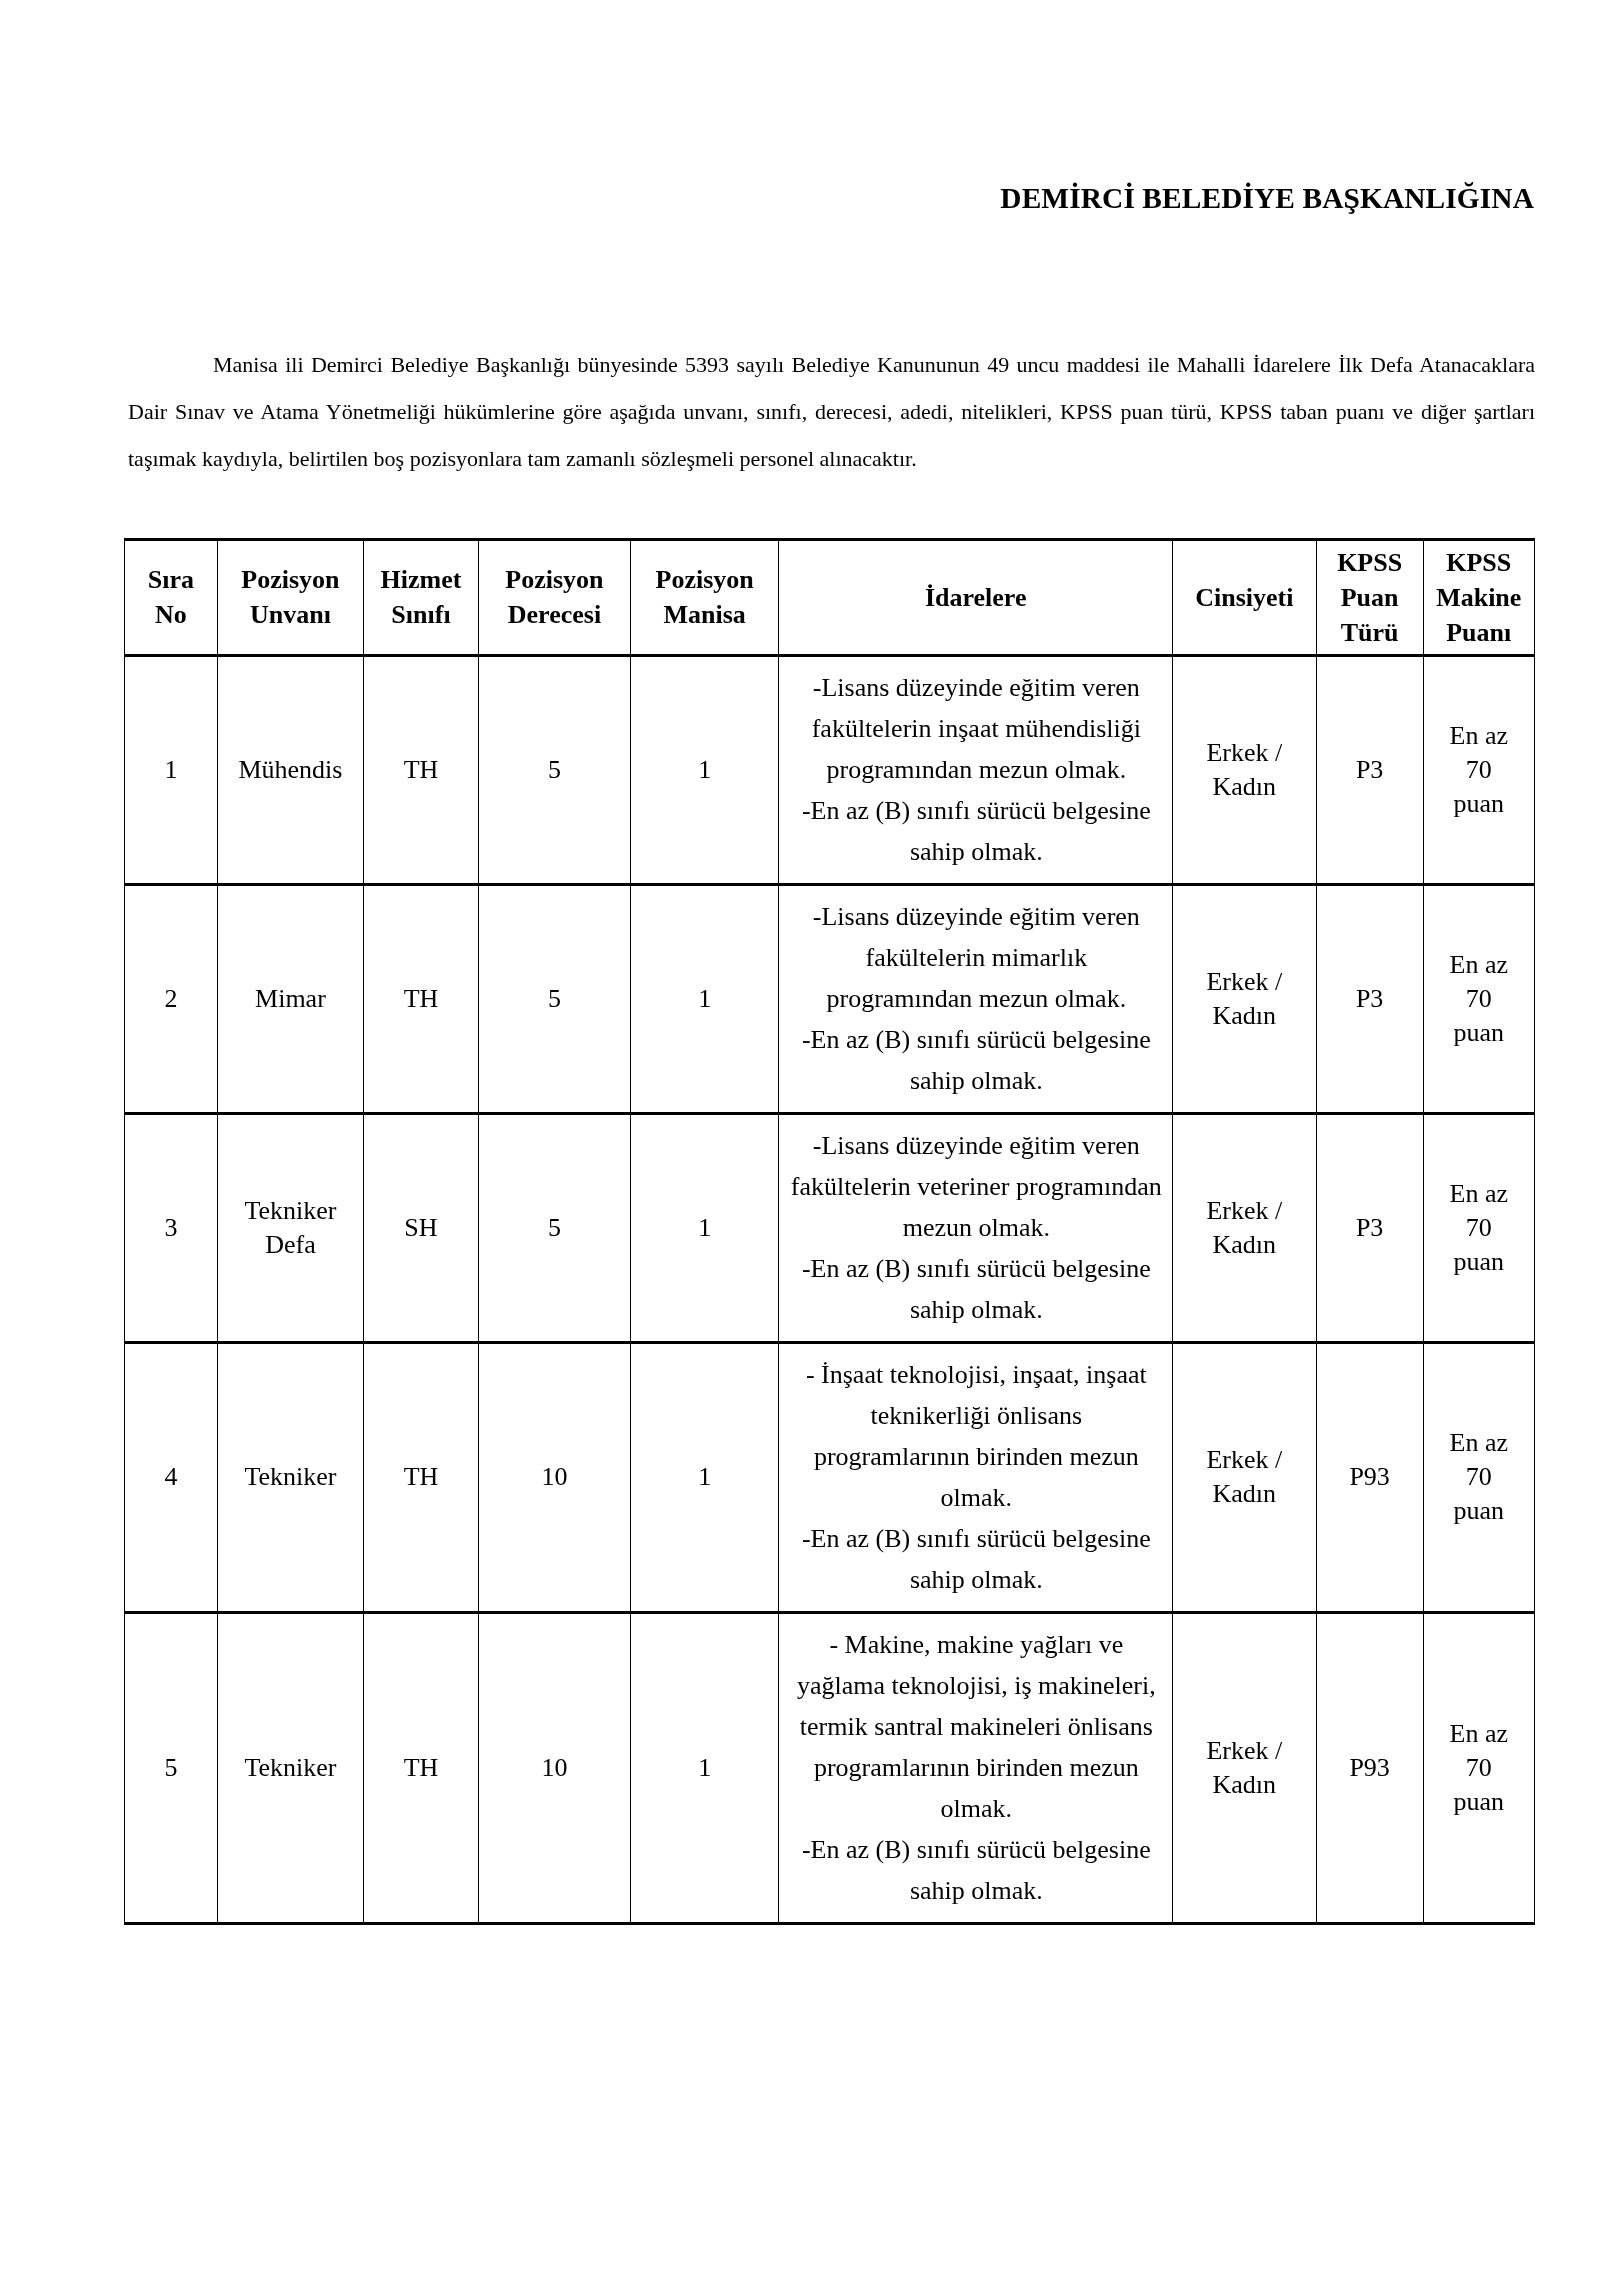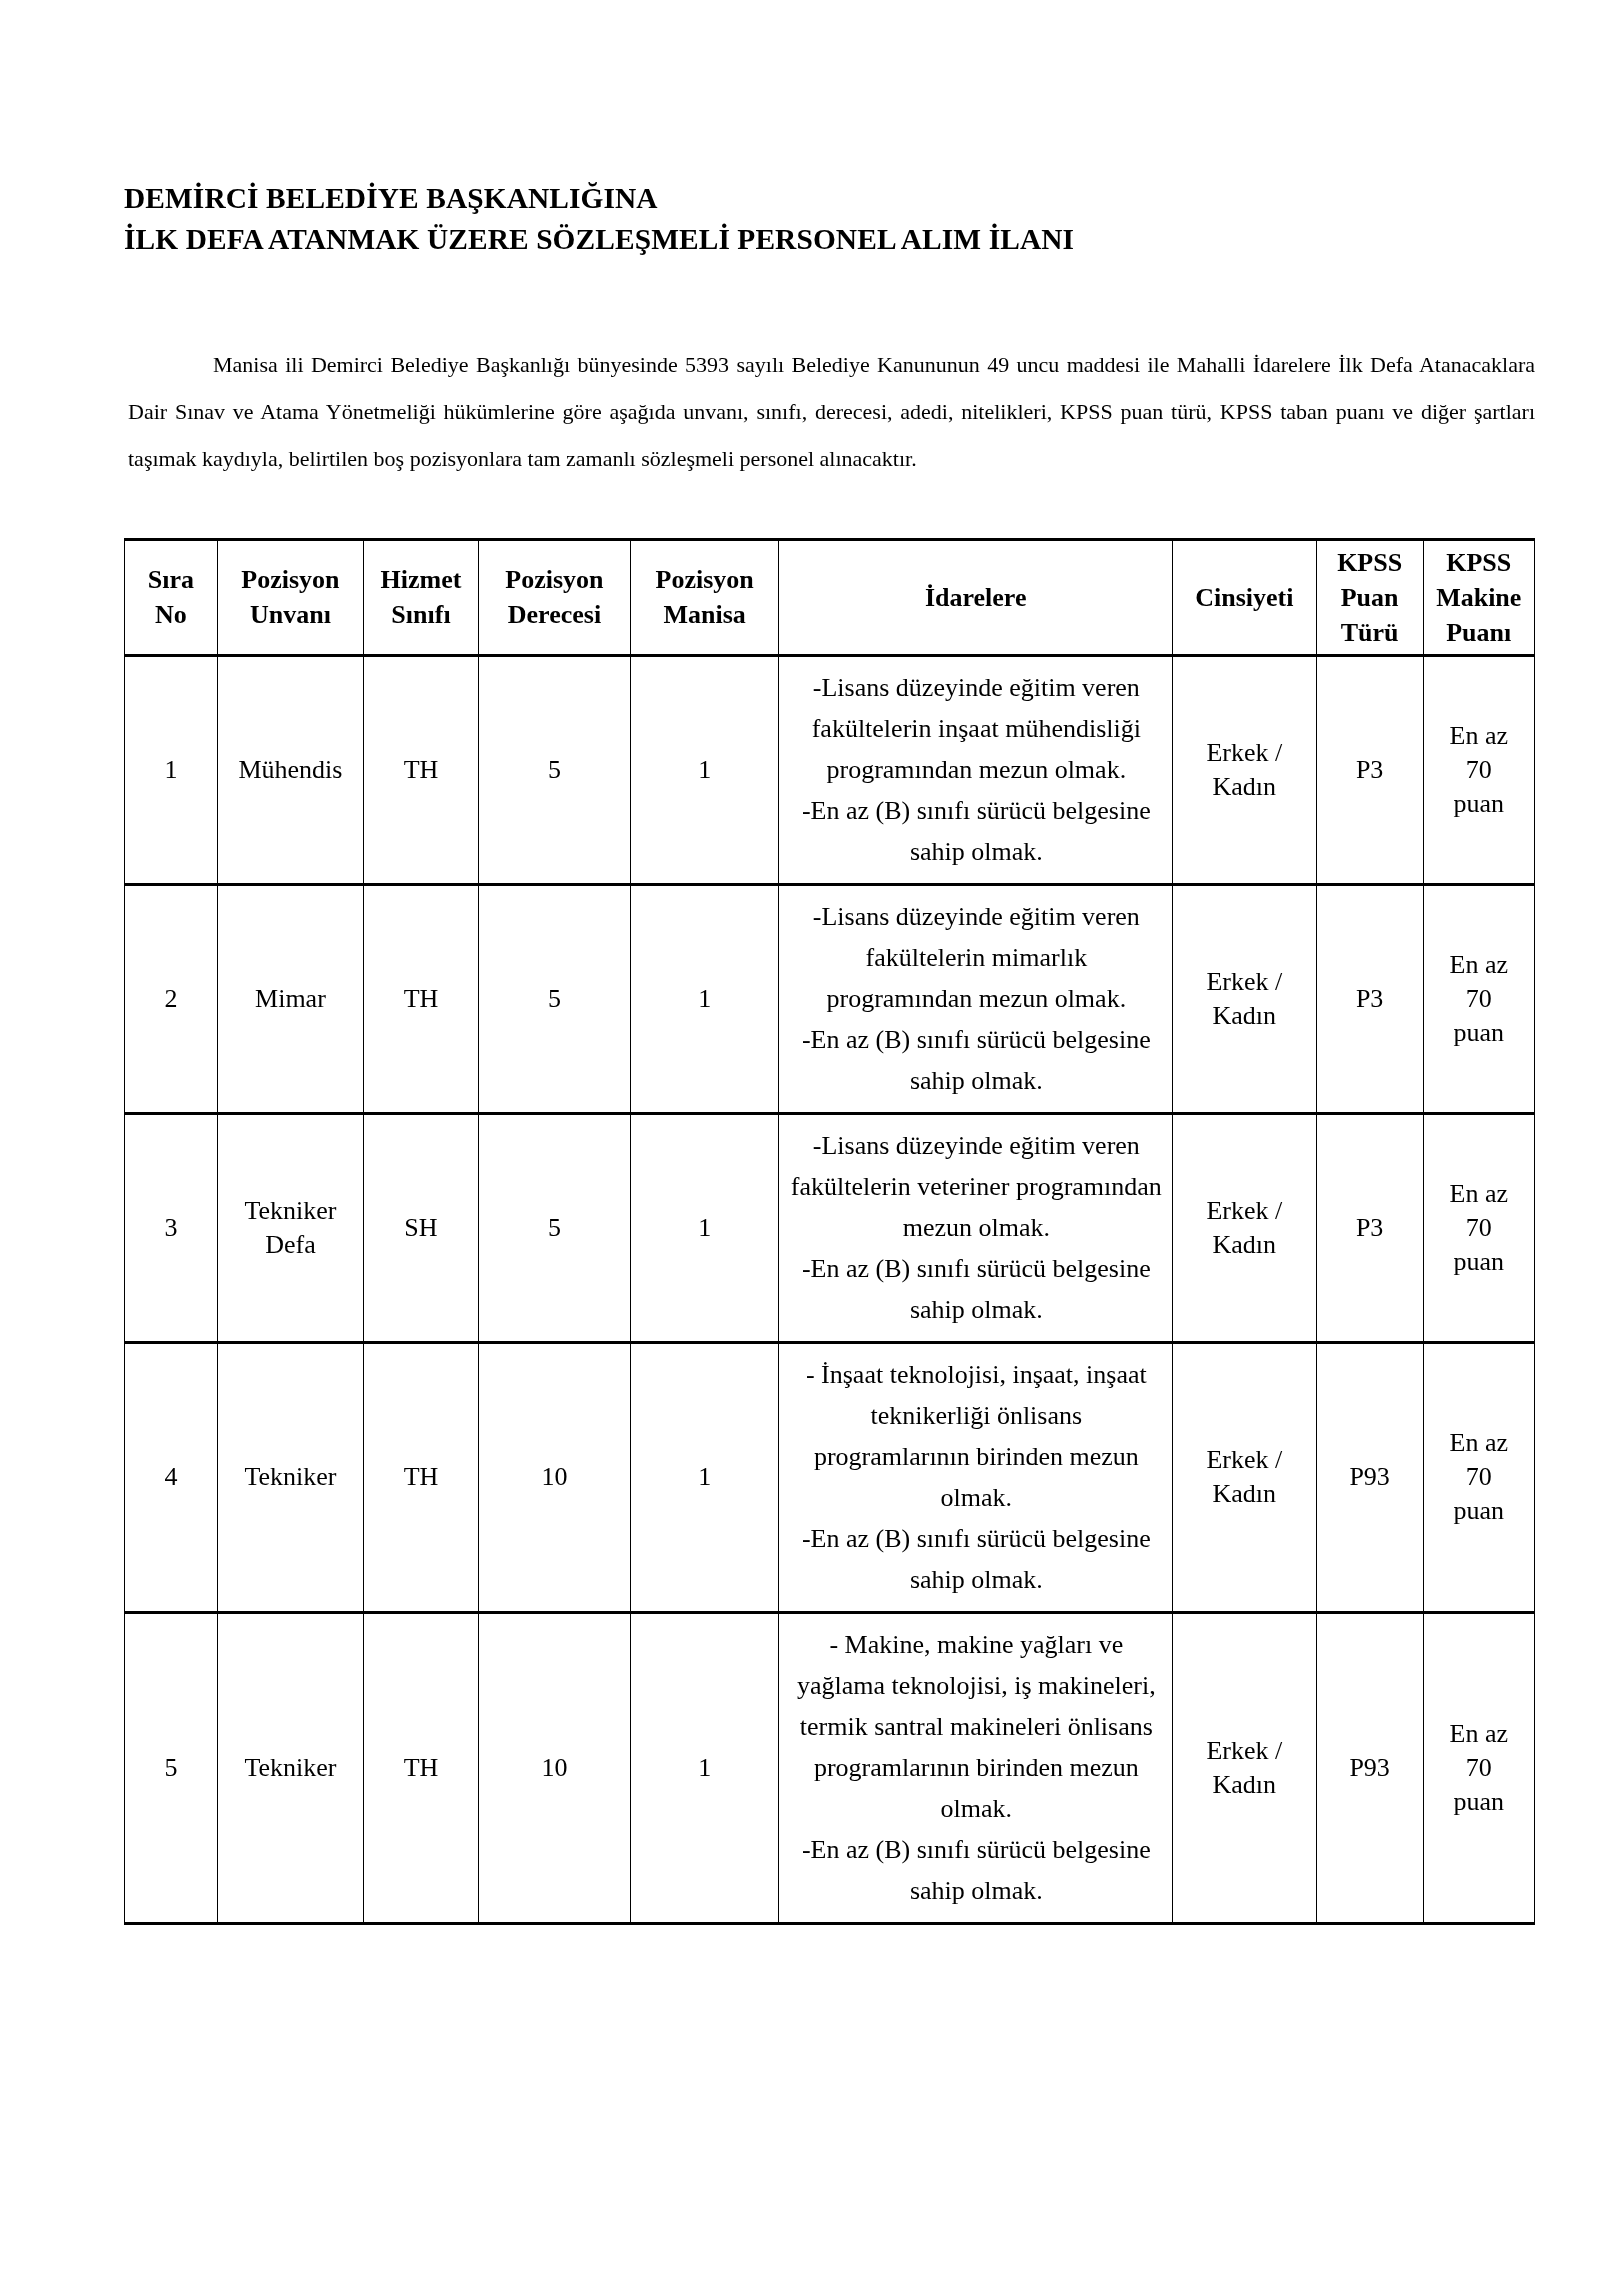--- a/index.html
+++ b/index.html
@@ -22,21 +22,21 @@
     padding: 0;
     background: #ffffff;
   }
 
   
   .heading-block {
     position: absolute;
     left: 124px;
     top: 178px;
     width: 1410px;
-    text-align: left;
+    text-align: right;
   }
   .heading-line {
     font-weight: bold;
     font-size: 29.4px;
     line-height: 41px;
     letter-spacing: 0.1px;
     white-space: nowrap;
   }
 
   
@@ -110,21 +110,20 @@
 
   .two-line { display: block; }
 </style>
 </head>
 <body>
 
 <div class="page">
 
   <div class="heading-block">
     <div class="heading-line">DEMİRCİ BELEDİYE BAŞKANLIĞINA</div>
-    <div class="heading-line">İLK DEFA ATANMAK ÜZERE SÖZLEŞMELİ PERSONEL ALIM İLANI</div>
   </div>
 
   <p class="intro">Manisa ili Demirci Belediye Başkanlığı bünyesinde 5393 sayılı Belediye Kanununun 49 uncu maddesi ile Mahalli İdarelere İlk Defa Atanacaklara Dair Sınav ve Atama Yönetmeliği hükümlerine göre aşağıda unvanı, sınıfı, derecesi, adedi, nitelikleri, KPSS puan türü, KPSS taban puanı ve diğer şartları taşımak kaydıyla, belirtilen boş pozisyonlara tam zamanlı sözleşmeli personel alınacaktır.</p>
 
   <div class="table-wrap">
     <table class="listing">
       <colgroup>
         <col class="c-sira">
           <col class="c-unvan">
           <col class="c-hizmet">

